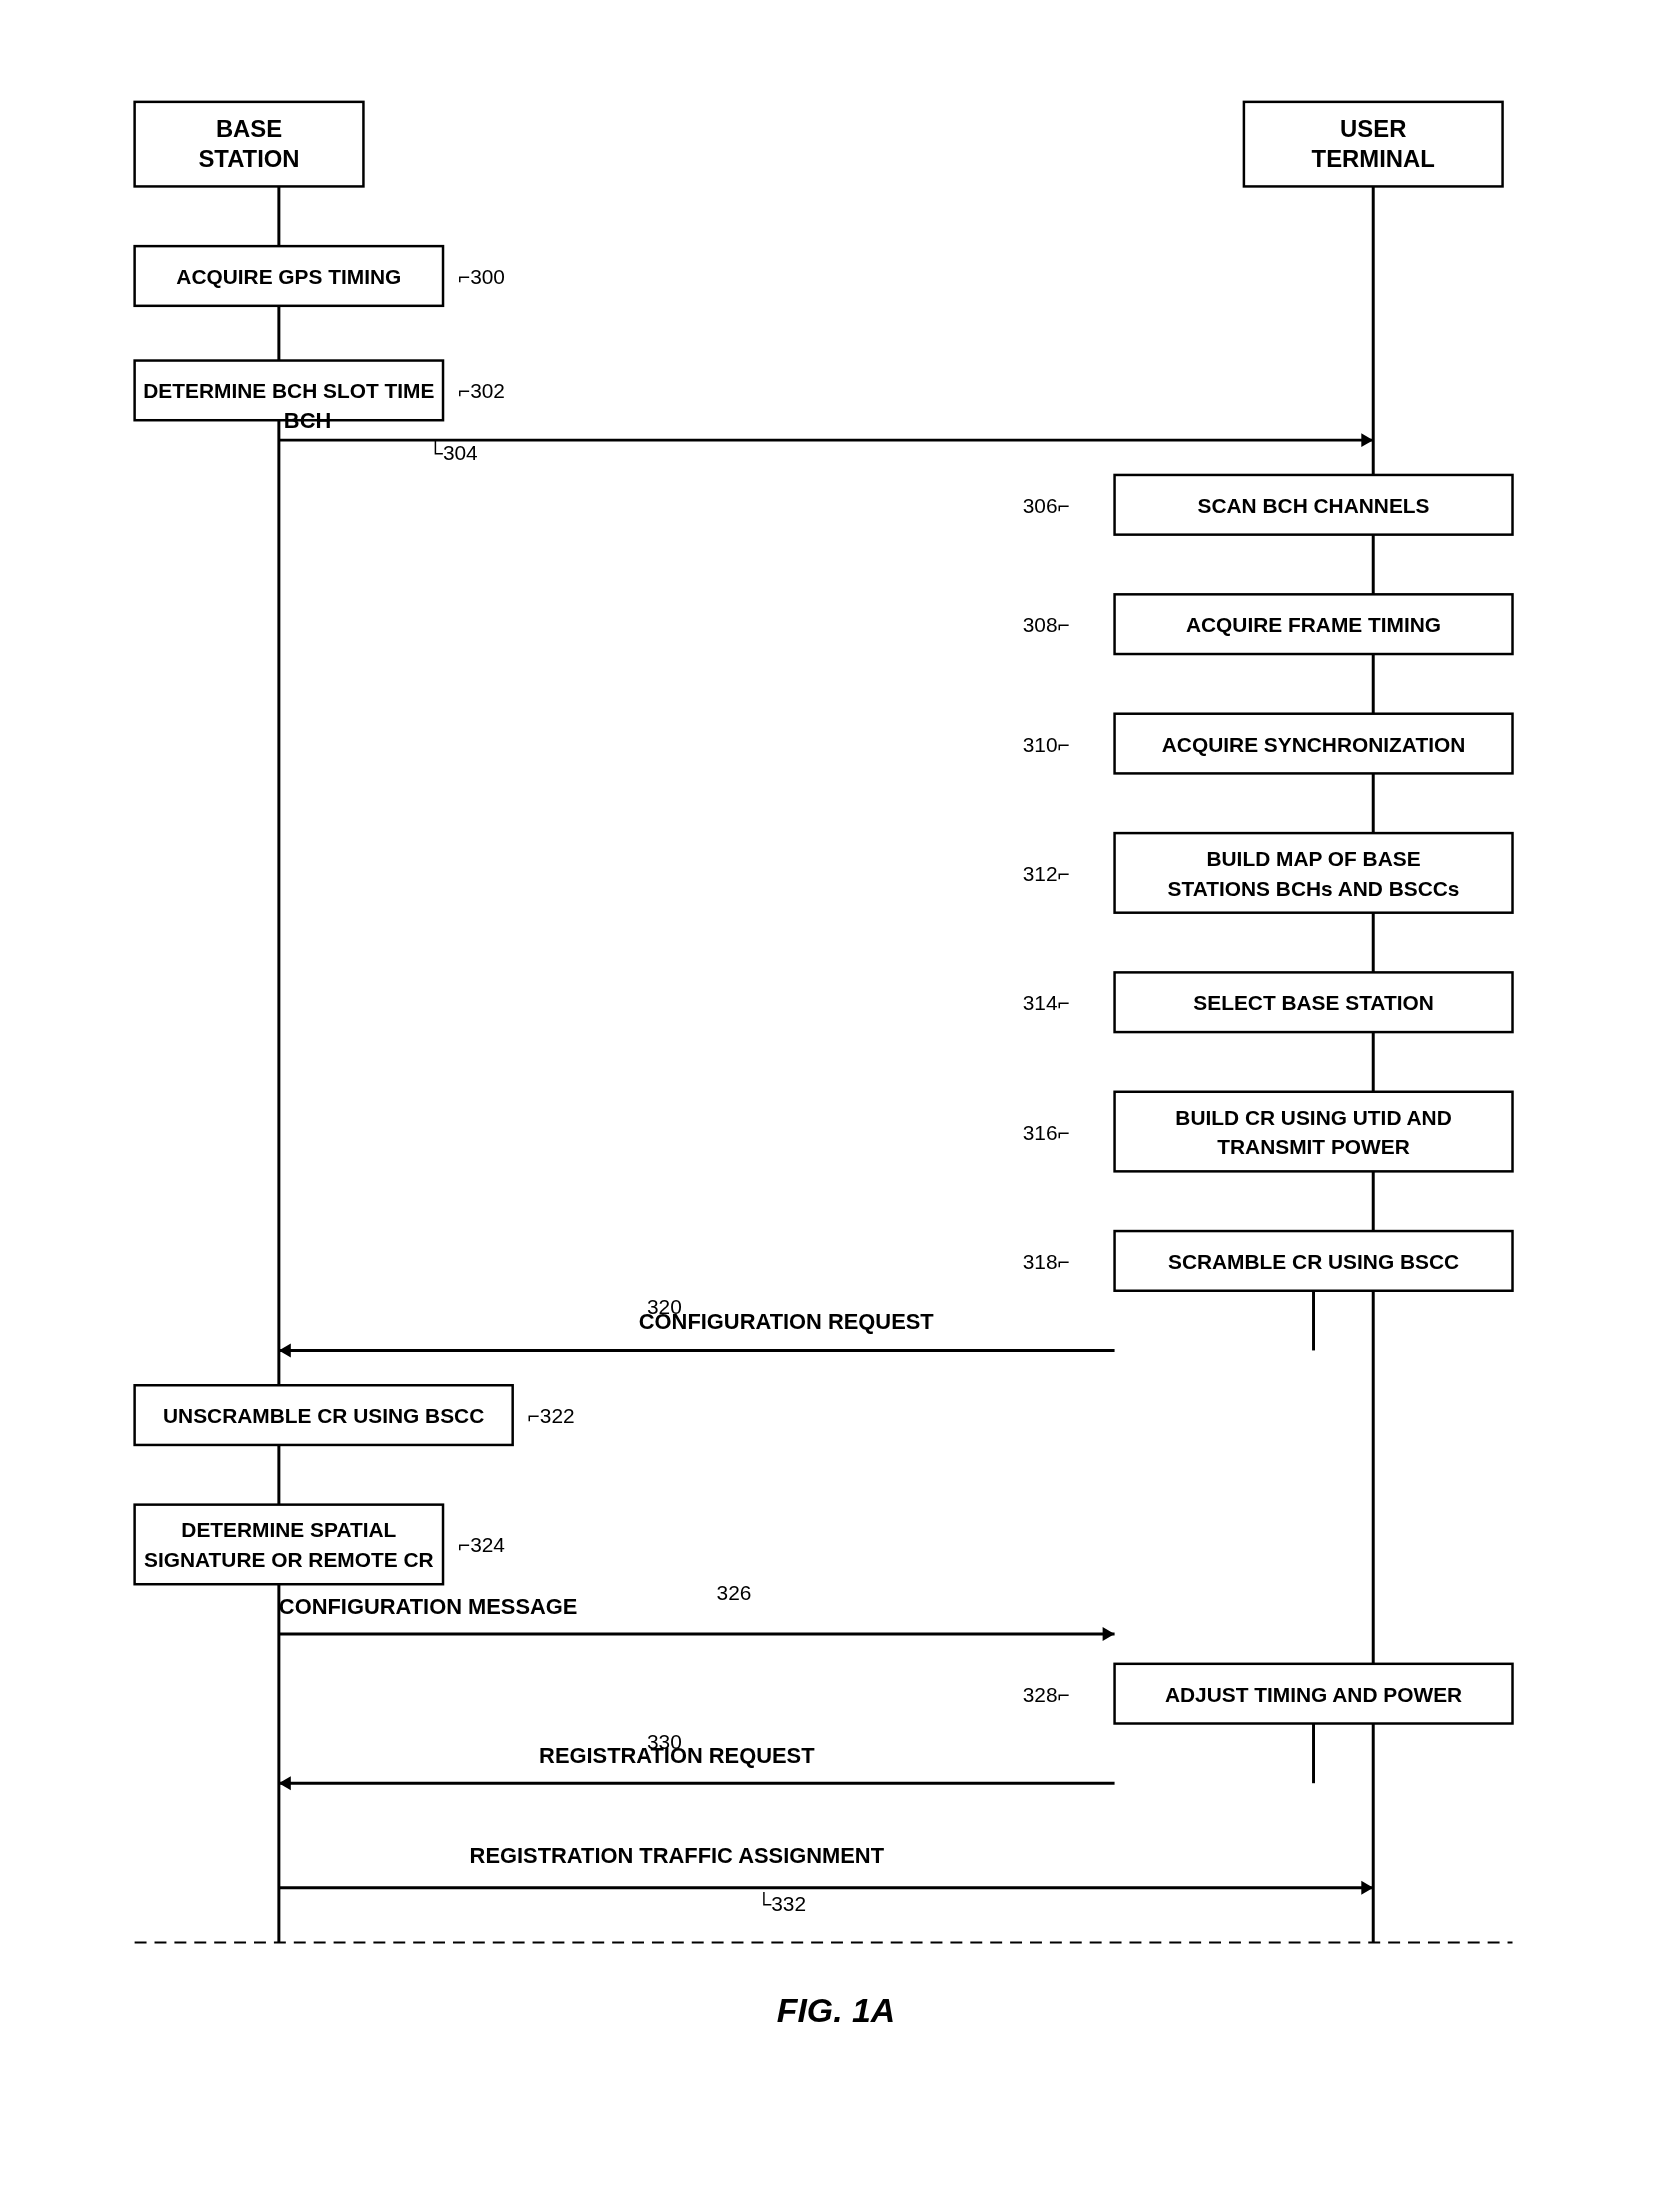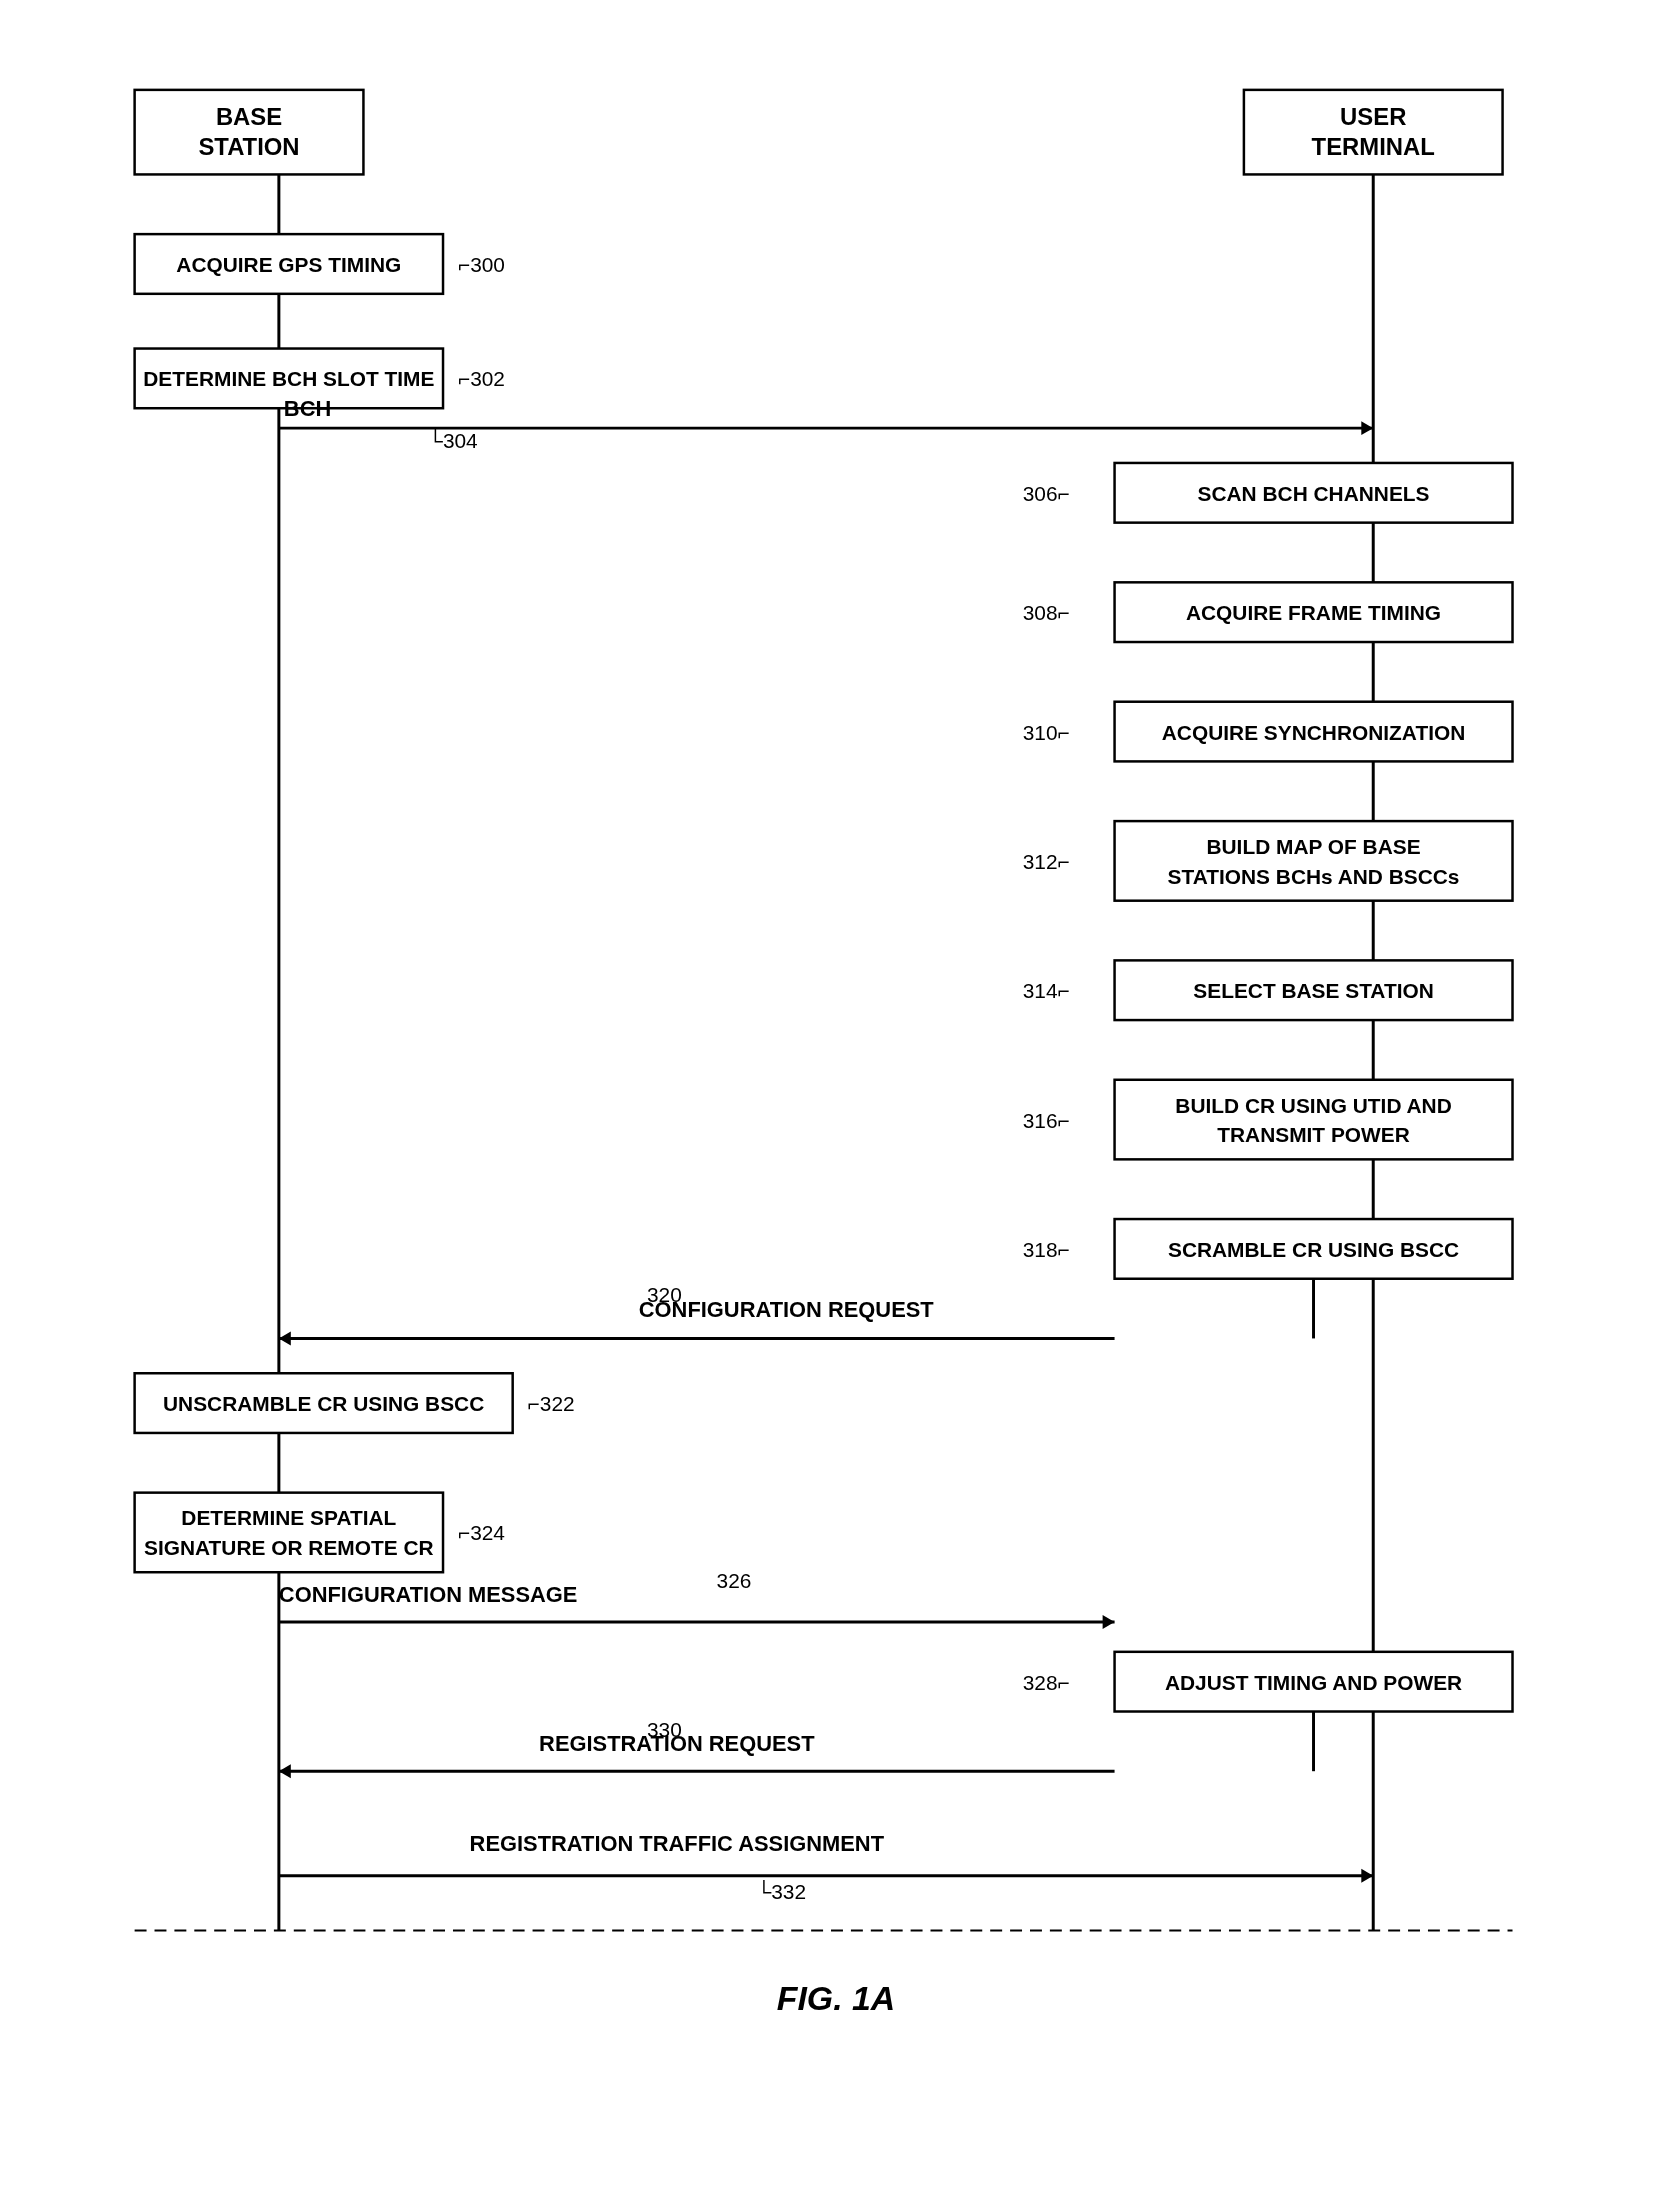--- a/index.html
+++ b/index.html
@@ -10,21 +10,21 @@
       min-height: 2187px;
       position: relative;
       overflow: hidden;
     }
 
     .page-container {
       width: 1492px;
       min-height: 2187px;
       background: #fff;
       position: relative;
-      padding: 40px 60px;
+      padding: 52px 60px;
     }
 
     .diagram-area {
       position: relative;
       width: 1552px;
       height: 1990px;
       margin: 0 auto;
     }
 
     svg.diagram-svg {

